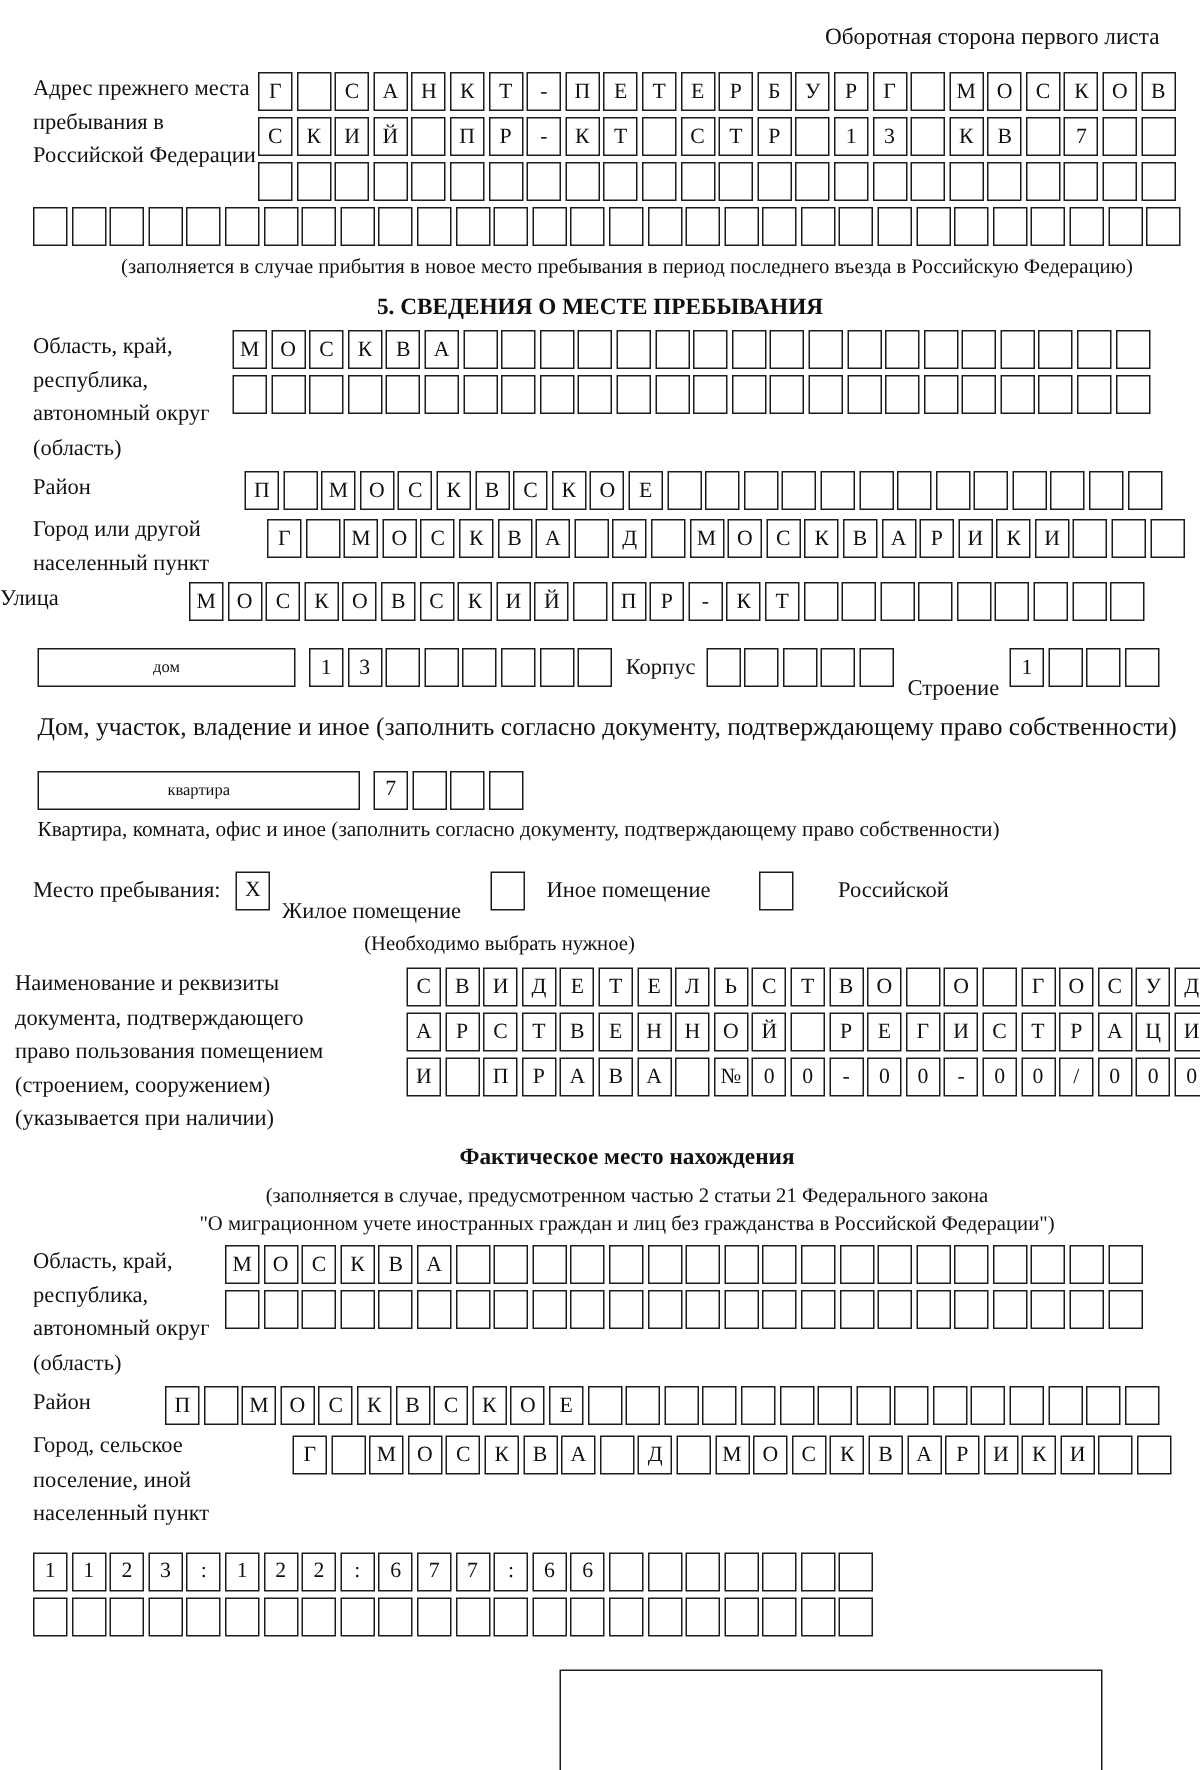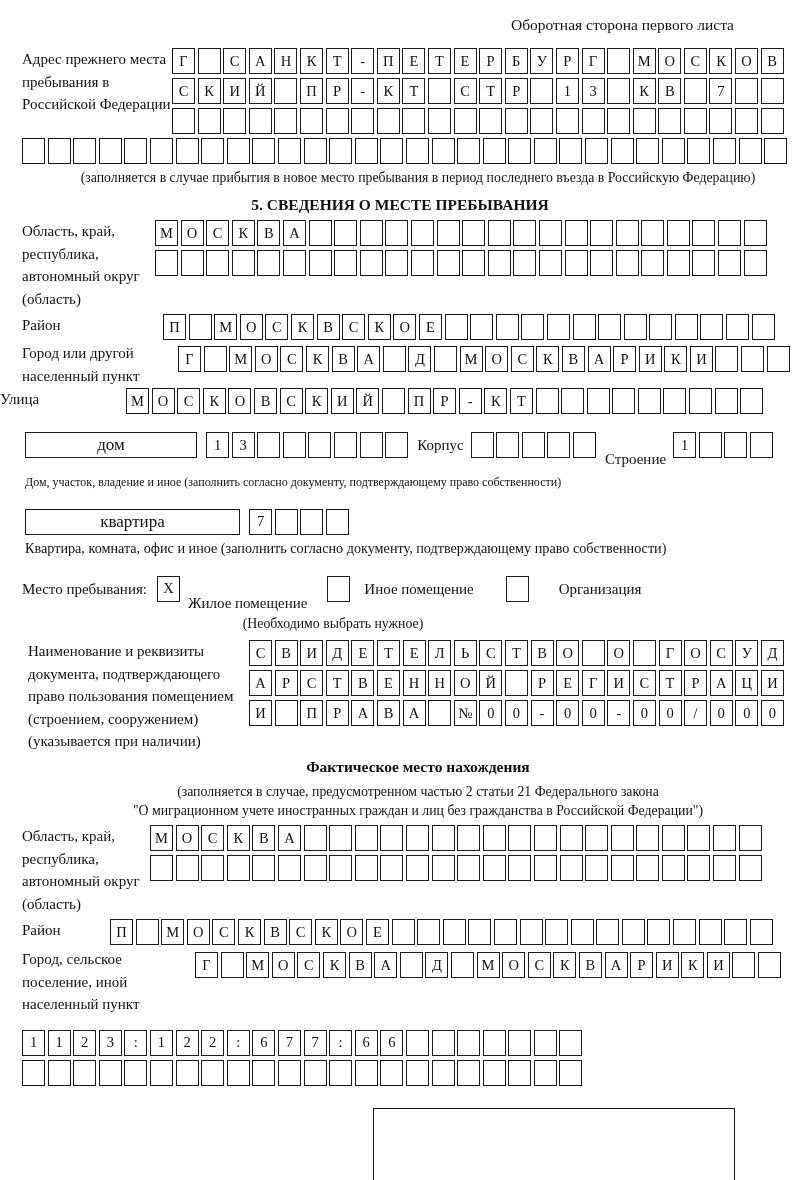--- a/index.html
+++ b/index.html
@@ -2,33 +2,33 @@
 <html><head>
 <meta charset="utf-8">
 <style>
   * { margin:0; padding:0; box-sizing:border-box; }
   html,body { background:#fff; }
   .page {
     width:800px; height:1180px; background:#fff; color:#111;
     font-family:"Liberation Serif","DejaVu Serif",serif;
     font-size:15px; overflow:hidden; position:relative;
   }
-  .hdr { text-align:right; padding:16px 66px 0 0; font-size:15.5px; }
+  .hdr { text-align:right; padding:16px 27px 0 0; font-size:15.5px; }
   .row { display:flex; align-items:flex-start; }
   .lbl { font-size:15px; line-height:1.5; flex:0 0 auto; }
   .cellrow { display:flex; gap:2.6px; flex-wrap:nowrap; }
   .cellcol { display:flex; flex-direction:column; gap:4px; }
   .cell {
     width:23px; height:26px; border:1.6px solid #1c1c1c; background:#fff;
     display:flex; align-items:center; justify-content:center;
     font-size:14.5px; flex:0 0 auto;
   }
   .inputbox {
     height:26px; border:1.6px solid #1c1c1c; display:flex;
-    align-items:center; justify-content:center; font-size:17px;
+    align-items:center; justify-content:center; font-size:11px;
   }
   .cap { font-size:13.8px; }
   .center { text-align:center;padding-left:36px; }
   .bold { font-weight:bold; }
   .sec-title { text-align:center; font-weight:bold; font-size:15.5px; margin:10px 0 6px 0; } .mt6{margin-top:6px;}
   .stamp-box { width:362px; height:174px; border:1.8px solid #1c1c1c; margin-left:373px; }
 </style>
 </head>
 <body>
 
@@ -325,45 +325,45 @@
         <div class="cell"></div>
       </div>
     <div class="lbl" style="padding:0 7px 0 9px;margin-top:28px;">Строение</div>
     <div class="cellrow">
         <div class="cell">1</div>
         <div class="cell"></div>
         <div class="cell"></div>
         <div class="cell"></div>
       </div>
   </div>
-  <div class="cap" style="margin:4px 0 4px 25px; font-size:12px;">Дом, участок, владение и иное (заполнить согласно документу, подтверждающему право собственности)</div>
+  <div class="cap" style="margin:4px 0 4px 25px; font-size:17px;">Дом, участок, владение и иное (заполнить согласно документу, подтверждающему право собственности)</div>
 
   <div class="row" style="margin-left:25px; margin-top:19px; align-items:center;">
     <div class="inputbox" style="width:215px;">квартира</div>
     <div class="cellrow" style="margin-left:9px;">
         <div class="cell">7</div>
         <div class="cell"></div>
         <div class="cell"></div>
         <div class="cell"></div>
       </div>
   </div>
   <div class="cap" style="margin:5px 0 0 25px; font-size:14.2px;">Квартира, комната, офис и иное (заполнить согласно документу, подтверждающему право собственности)</div>
 
   <div class="row" style="margin-left:22px; margin-top:7px; align-items:center;">
     <div class="lbl">Место пребывания:</div>
     <div class="cell" style="margin-left:10px;">X</div>
     <div class="lbl" style="margin-left:8px;margin-top:28px;">Жилое помещение</div>
     <div class="cell" style="margin-left:20px;"></div>
     <div class="lbl" style="margin-left:14px;">Иное помещение</div>
     <div class="cell" style="margin-left:32px;"></div>
-    <div class="lbl" style="margin-left:30px;">Организация</div>
+    <div class="lbl" style="margin-left:30px;">Российской</div>
   </div>
   <div class="cap center" style="width:420px; margin:2px 0 0 105px;">(Необходимо выбрать нужное)</div>
 
-  <div class="row" style="margin-left:28px; margin-top:8px; min-height:116px;">
+  <div class="row" style="margin-left:10px; margin-top:8px; min-height:116px;gap:40px;">
     <div class="lbl" style="width:221px;">Наименование и реквизиты документа, подтверждающего право пользования помещением (строением, сооружением) (указывается при наличии)</div>
     <div class="cellcol">
       <div class="cellrow">
           <div class="cell">С</div>
           <div class="cell">В</div>
           <div class="cell">И</div>
           <div class="cell">Д</div>
           <div class="cell">Е</div>
           <div class="cell">Т</div>
           <div class="cell">Е</div>

